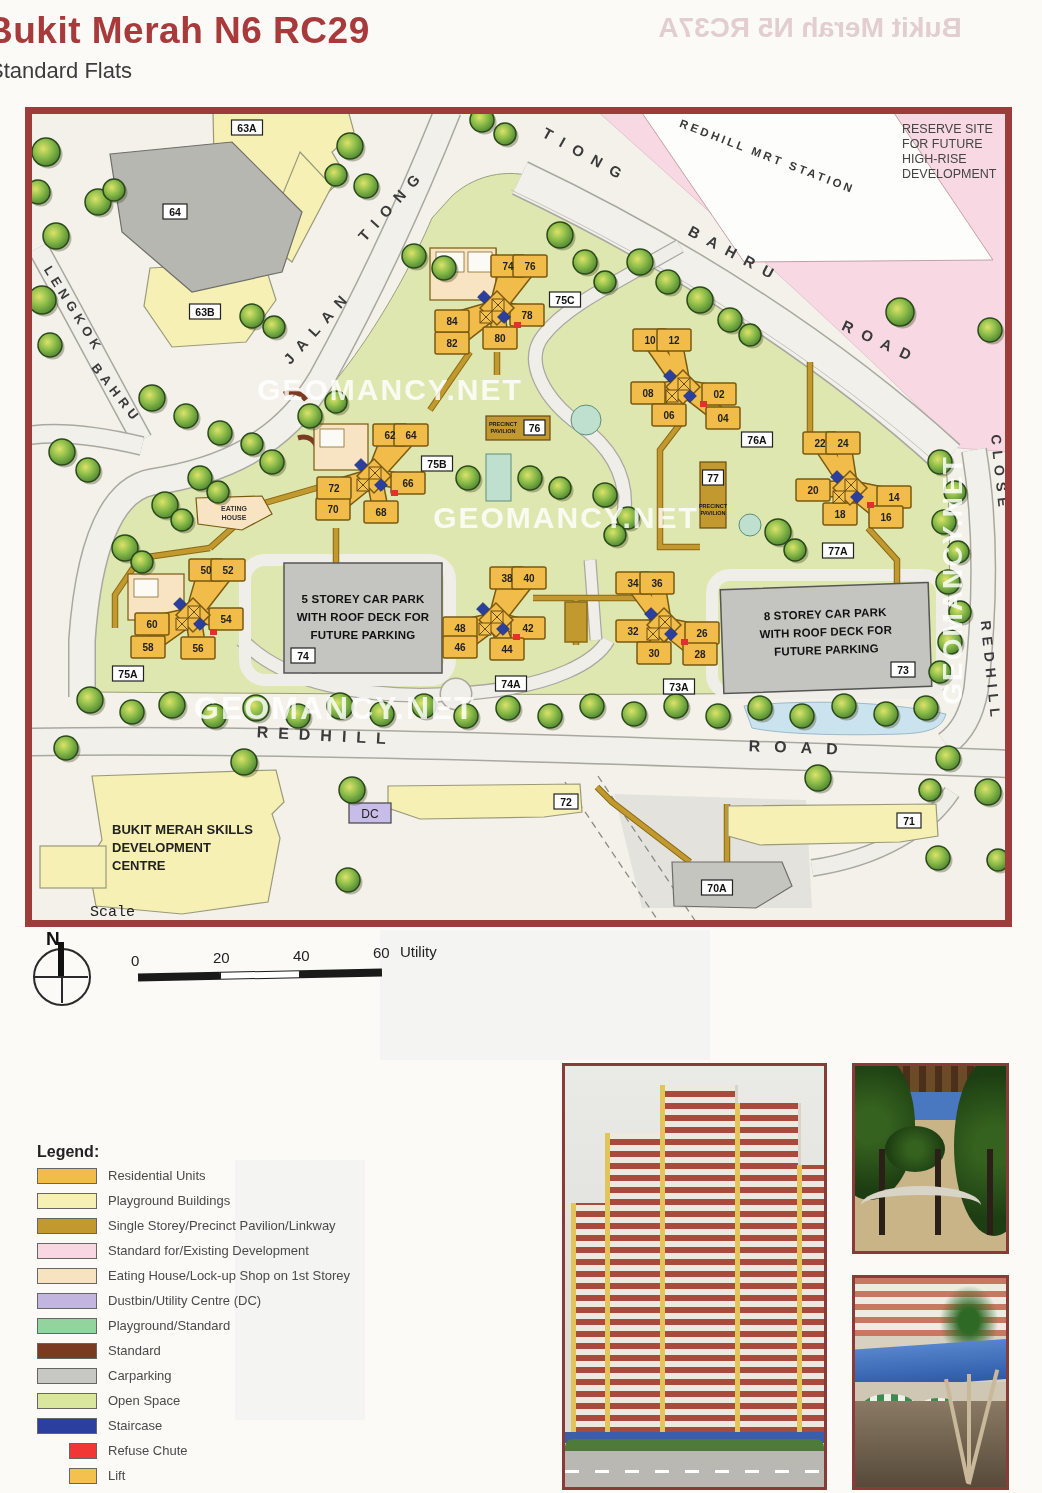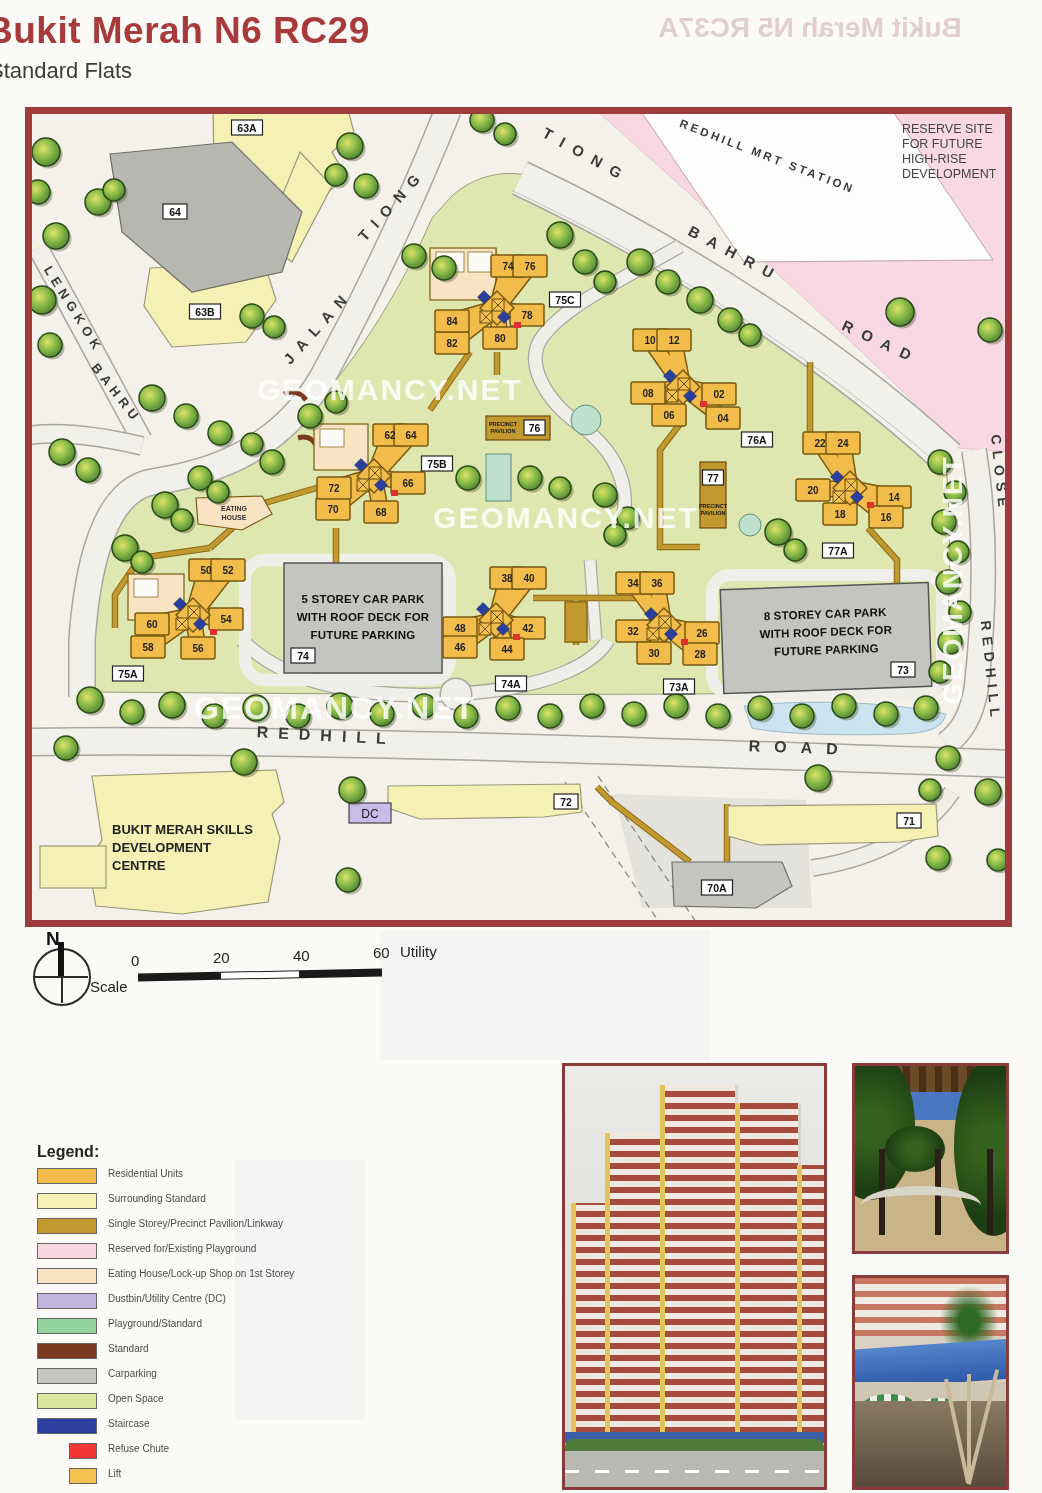--- a/index.html
+++ b/index.html
@@ -31,21 +31,21 @@
   
   #legend{position:absolute;left:37px;top:1143px;width:440px;}
   #legend-heading{position:absolute;left:0;top:0;font-size:16px;font-weight:bold;color:#222;}
   .legend-row{position:absolute;left:0;height:20px;}
   .legend-swatch{position:absolute;left:0;top:1px;width:60px;height:16px;border:1px solid #666;box-sizing:border-box;}
   .legend-swatch.narrow{left:32px;width:28px;}
   .legend-swatch.hatch{background-image:repeating-linear-gradient(45deg,rgba(255,255,255,0.5) 0 2.5px,transparent 2.5px 5.5px);}
   .legend-swatch.xmark{background-image:
      linear-gradient(45deg,transparent 44%,#6b4a0e 44%,#6b4a0e 52%,transparent 52%),
      linear-gradient(-45deg,transparent 44%,#6b4a0e 44%,#6b4a0e 52%,transparent 52%);}
-  .legend-label{position:absolute;left:71px;top:1px;font-size:10px;color:#4a4a4a;white-space:nowrap;}
+  .legend-label{position:absolute;left:71px;top:1px;font-size:13px;color:#4a4a4a;white-space:nowrap;}
   
   .photo{position:absolute;border:3px solid #8B3A3A;overflow:hidden;box-sizing:border-box;}
   #photo1{left:562px;top:1063px;width:265px;height:427px;background:linear-gradient(#EAEAE6,#DDDDD8 70%);}
   .tower{position:absolute;background:repeating-linear-gradient(0deg,#A84A3C 0 6px,#EDE8E0 6px 12px);border-left:5px solid #E2C45A;border-right:3px solid #D8D4CC;}
   #p1-blue{position:absolute;left:0;bottom:44px;width:100%;height:11px;background:#3A5FA8;}
   #p1-trees{position:absolute;left:0;bottom:34px;width:100%;height:14px;background:#4E7A3A;border-radius:8px 8px 0 0;}
   #p1-road{position:absolute;left:0;bottom:0;width:100%;height:36px;background:#B9B8B2;}
   #p1-dash{position:absolute;left:0;bottom:14px;width:100%;height:3px;background:repeating-linear-gradient(90deg,#fff 0 14px,transparent 14px 30px);}
   #photo2{left:852px;top:1063px;width:157px;height:191px;background:#C9B488;}
   .foliage{position:absolute;background:radial-gradient(circle,#35621F 20%,#1D3D12 75%);border-radius:50%;}
@@ -735,50 +735,50 @@
     </svg>
   </div>
 
   <div id="compass-n">N</div>
   <div id="compass-circle">
       <div class="h"></div>
       <div class="v"></div>
     </div>
   <div id="compass-needle"></div>
 
-  <div class="scale-txt" style="left:90px;top:978px;">Scale</div>
+  <div class="scale-txt" style="left:90px;top:904px;font-family:Liberation Mono, monospace;">Scale</div>
   <div class="scale-txt" style="left:131px;top:952px;">0</div>
   <div class="scale-txt" style="left:213px;top:949px;">20</div>
   <div class="scale-txt" style="left:293px;top:947px;">40</div>
   <div class="scale-txt" style="left:373px;top:944px;">60</div>
   <div class="scale-txt" style="left:400px;top:943px;">Utility</div>
   <div id="scale-bar">
     <div class="seg" style="width:82px;background:#1a1a1a;"></div>
     <div class="seg" style="width:80px;background:#fff;border:1.5px solid #1a1a1a;"></div>
     <div class="seg" style="width:82px;background:#1a1a1a;"></div>
   </div>
 
   <div id="legend">
     <div id="legend-heading">Legend:</div>
     <div id="legend-items">
         <div class="legend-row" style="top: 24px;">
           <div class="legend-swatch" style="background: rgb(242, 188, 75);"></div>
           <span class="legend-label">Residential Units</span>
         </div>
         <div class="legend-row" style="top: 49px;">
           <div class="legend-swatch" style="background: rgb(246, 240, 180);"></div>
-          <span class="legend-label">Surrounding Standard</span>
+          <span class="legend-label">Playground Buildings</span>
         </div>
         <div class="legend-row" style="top: 74px;">
           <div class="legend-swatch" style="background: rgb(194, 153, 47);"></div>
           <span class="legend-label">Single Storey/Precinct Pavilion/Linkway</span>
         </div>
         <div class="legend-row" style="top: 99px;">
           <div class="legend-swatch" style="background: rgb(248, 215, 226);"></div>
-          <span class="legend-label">Reserved for/Existing Playground</span>
+          <span class="legend-label">Standard for/Existing Development</span>
         </div>
         <div class="legend-row" style="top: 124px;">
           <div class="legend-swatch" style="background: rgb(248, 227, 192);"></div>
           <span class="legend-label">Eating House/Lock-up Shop on 1st Storey</span>
         </div>
         <div class="legend-row" style="top: 149px;">
           <div class="legend-swatch hatch" style="background: rgb(194, 181, 223);"></div>
           <span class="legend-label">Dustbin/Utility Centre (DC)</span>
         </div>
         <div class="legend-row" style="top: 174px;">

